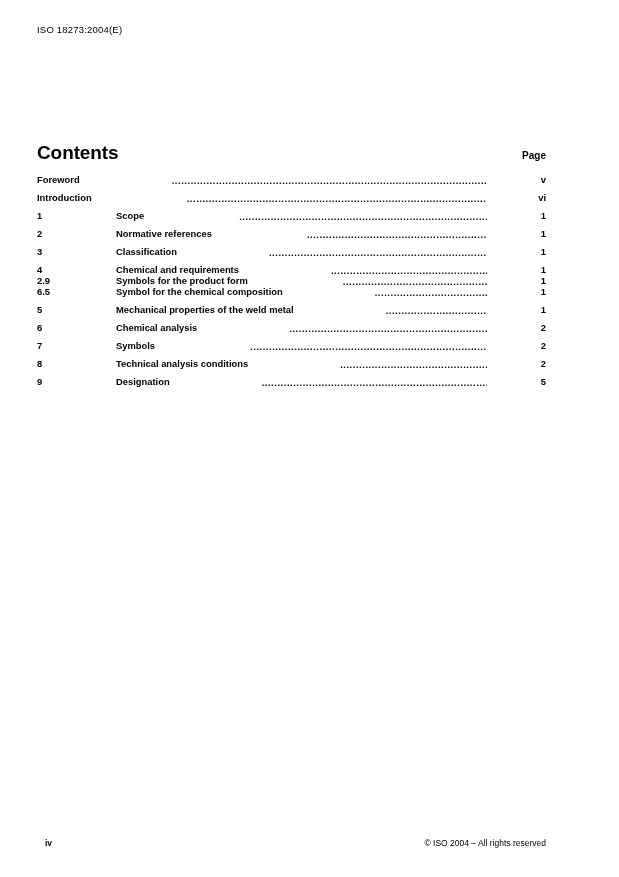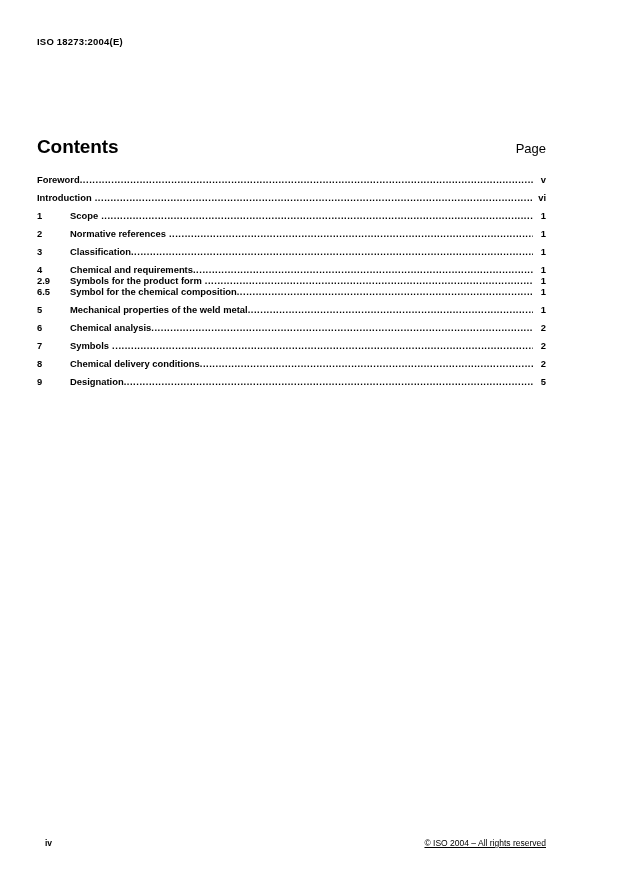--- a/index.html
+++ b/index.html
@@ -18,62 +18,63 @@
 
   .page {
     position: absolute;
     inset: 0;
   }
 
   
   .doc-header {
     position: absolute;
     left: 37px;
-    top: 36px;
+    top: 24px;
     font-size: 9.5px;
-    font-weight: bold;
+    font-weight: normal;
     letter-spacing: 0.2px;
     text-align: center;
   }
 
   
   .contents-head {
     position: absolute;
     left: 37px;
-    top: 136px;
+    top: 142px;
     width: 509px;
     display: flex;
     align-items: baseline;
     justify-content: space-between;
   }
   .contents-title {
     font-size: 19px;
     font-weight: bold;
     letter-spacing: -0.1px;
   }
   .page-label {
-    font-size: 13px;
-    font-weight: normal;
+    font-size: 10px;
+    font-weight: bold;
   }
 
   
   .toc {
     position: absolute;
     left: 37px;
     top: 174px;
     width: 509px;
   }
   .toc-row {
     display: flex;
-    align-items: center;
+    align-items: flex-end;
     font-size: 9.4px;
     font-weight: bold;
     line-height: 11px;
     margin-bottom: 7px;
     white-space: nowrap;
+    gap: 46px;
   }
   .toc-row.tight {
     margin-bottom: 0px;
   }
   .toc-num {
     width: 33px;
     flex: 0 0 33px;
   }
   .toc-text {
     flex: 0 0 auto;
@@ -120,21 +121,20 @@
     align-items: baseline;
     justify-content: space-between;
     font-size: 8.5px;
   }
   .footer-folio {
     font-weight: bold;
     margin-left: 8px;
   }
   .footer-copyright {
     font-weight: normal;
-    text-decoration: underline;
   }
 </style>
 </head>
 <body>
 
 <div class="page">
 
   <div class="doc-header">ISO 18273:2004(E)</div>
 
   <div class="contents-head">
@@ -213,21 +213,21 @@
       </div>
       <div class="toc-row">
         <span class="toc-num">7</span>
         <span class="toc-text">Symbols</span>
         <span class="toc-gap spaced"></span>
         <span class="toc-leader"></span>
         <span class="toc-pagenum">2</span>
       </div>
       <div class="toc-row">
         <span class="toc-num">8</span>
-        <span class="toc-text">Chemical delivery conditions</span>
+        <span class="toc-text">Technical analysis conditions</span>
         <span class="toc-gap"></span>
         <span class="toc-leader"></span>
         <span class="toc-pagenum">2</span>
       </div>
       <div class="toc-row">
         <span class="toc-num">9</span>
         <span class="toc-text">Designation</span>
         <span class="toc-gap"></span>
         <span class="toc-leader"></span>
         <span class="toc-pagenum">5</span>

